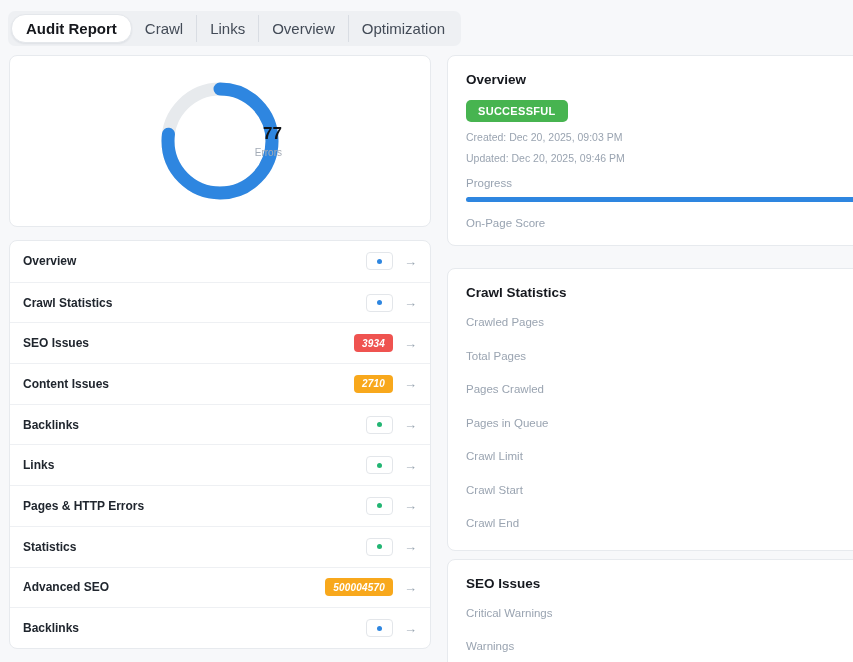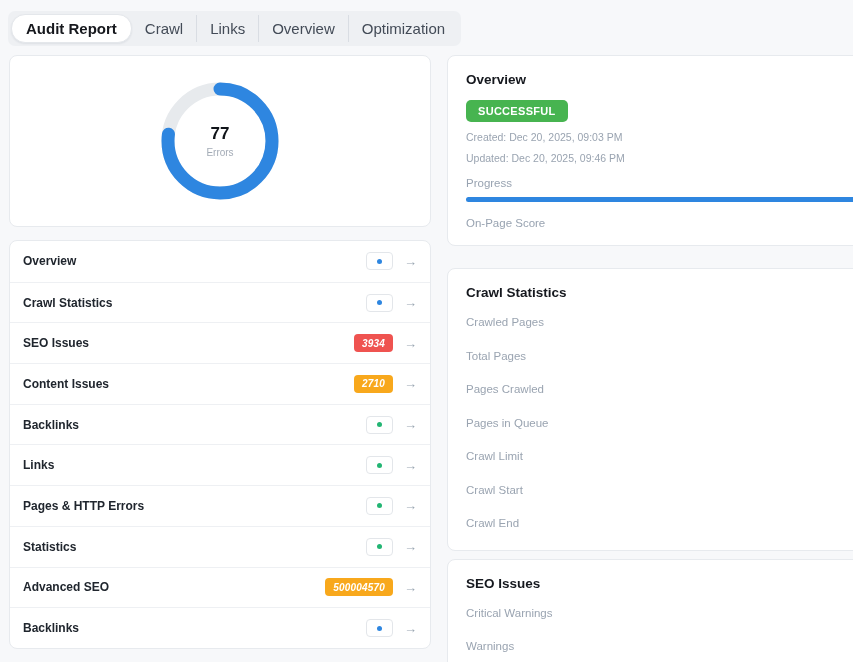--- a/index.html
+++ b/index.html
@@ -39,21 +39,21 @@
   
   .score-card {
     height: 172px; display: flex; align-items: center; justify-content: center;
   }
   .gauge { position: relative; width: 124px; height: 124px; }
   .gauge svg { transform: rotate(-90deg); }
   .gauge .track { fill: none; stroke: #e7eaed; stroke-width: 13; }
   .gauge .arc   { fill: none; stroke: var(--accent-blue); stroke-width: 13; stroke-linecap: round; }
   .gauge-center {
     position: absolute; inset: 0; display: flex; flex-direction: column;
-    align-items: center; justify-content: center;
+    align-items: flex-end; justify-content: center;
   }
   .gauge-value { font-size: 17px; font-weight: 700; color: #101419; }
   .gauge-label { font-size: 10px; color: #a3abb6; margin-top: 3px; }
 
   
   .nav-card { margin-top: 13px; overflow: hidden; }
   .nav-row {
     height: 40.7px; display: flex; align-items: center; justify-content: space-between;
     padding: 0 13px; cursor: pointer;
   }

